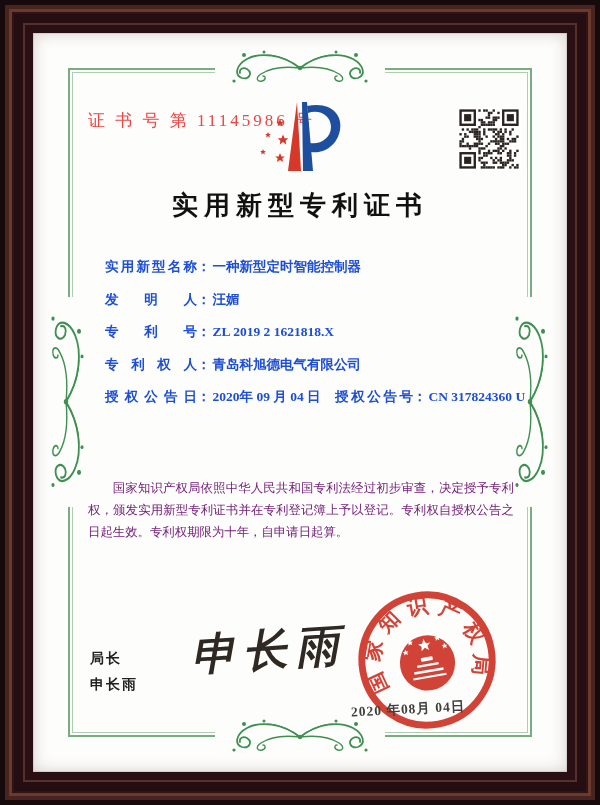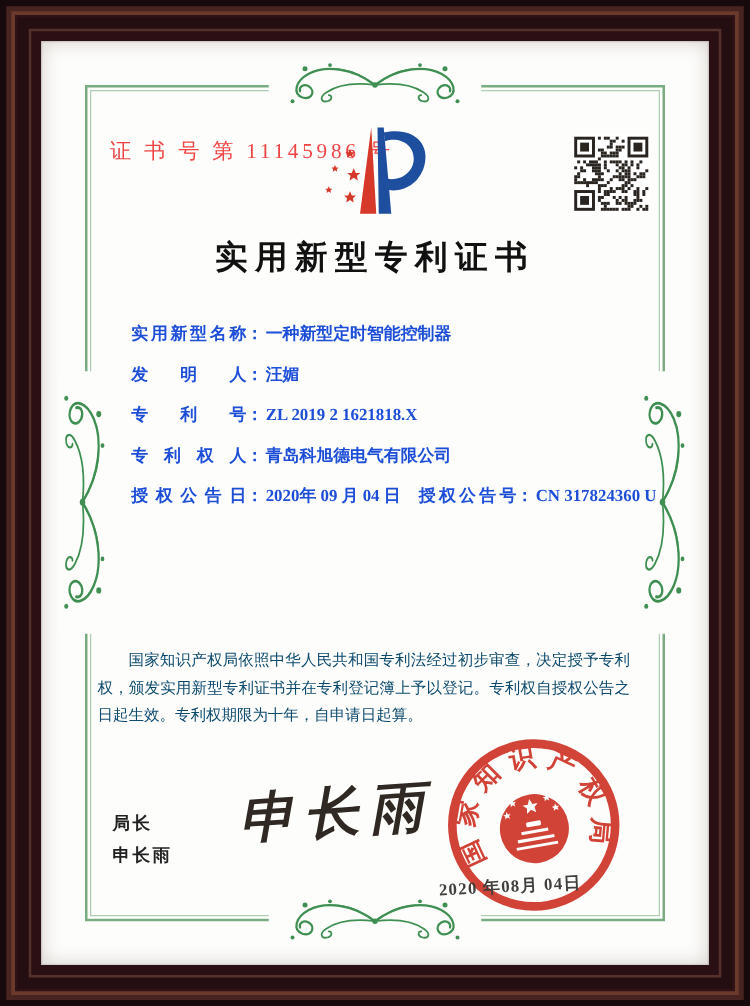--- a/index.html
+++ b/index.html
@@ -37,22 +37,22 @@
   .qr{position:absolute;left:424px;top:74px;width:64px;height:64px;}
   .title{position:absolute;left:0;top:155px;width:100%;text-align:center;
     font-size:26px;font-weight:600;letter-spacing:6px;color:#111;}
   .fields{position:absolute;left:72px;top:224px;width:430px;font-size:13.5px;
     font-weight:600;color:#1d4ed8;}
   .frow{position:relative;height:32.5px;line-height:20px;white-space:nowrap;}
   .flabel{display:inline-block;width:92px;text-align:justify;text-align-last:justify;}
   .fcolon{display:inline-block;margin-right:2px;}
   .fpair-right{position:absolute;left:230px;top:0;}
   .fpair-right .flabel{width:78px;}
-  .body-text{position:absolute;left:45px;top:444px;width:426px;font-size:12.4px;
-    line-height:1.78;color:#0c4a6e;text-align:justify;margin-top:40px;}
+  .body-text{position:absolute;left:55px;top:444px;width:426px;font-size:12.4px;
+    line-height:1.78;color:#701a75;text-align:justify;}
   .body-text p{margin:0;text-indent:2em;}
   .issuer{position:absolute;left:57px;top:612px;
     font-family:"Liberation Sans","DejaVu Sans",sans-serif;
     font-size:14px;font-weight:600;color:#222;line-height:26px;letter-spacing:2px;}
   .signature{position:absolute;left:126px;top:588px;width:220px;text-align:center;
     font-size:44px;font-weight:600;font-style:italic;letter-spacing:8px;color:#2f2823;
     transform:rotate(-4deg);font-family:"DejaVu Serif","Liberation Serif",serif;}
   .seal{position:absolute;left:320px;top:553px;width:148px;height:148px;}
   .seal-date{position:absolute;left:318px;top:666px;width:170px;font-size:13.5px;
     font-weight:700;letter-spacing:1px;color:#413f3c;transform:rotate(-3deg);z-index:5;}

